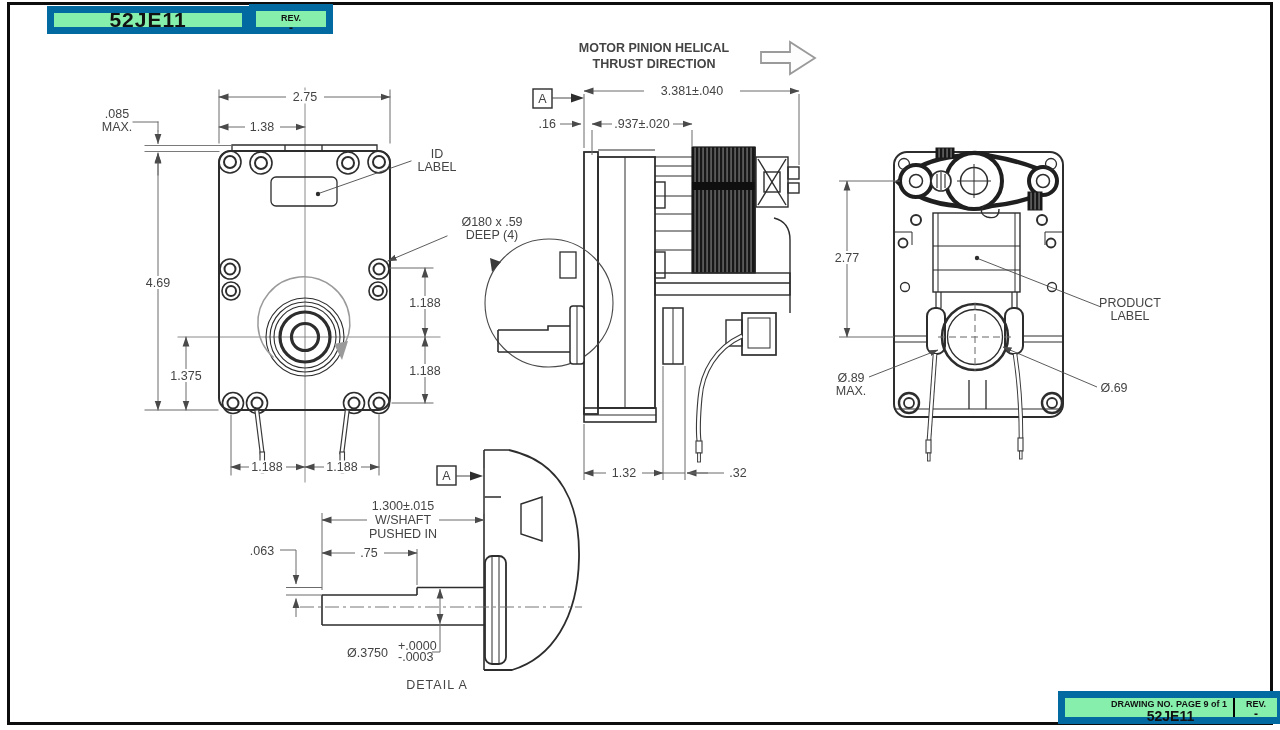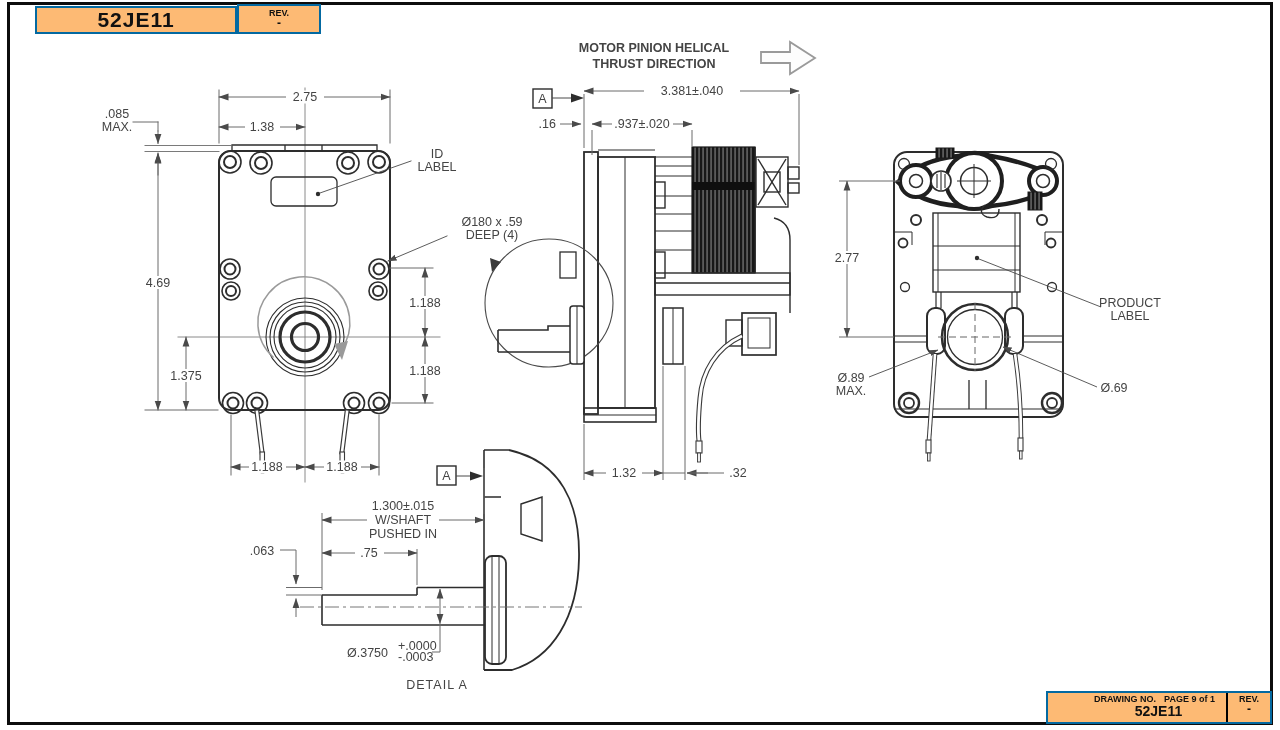--- a/index.html
+++ b/index.html
@@ -2,21 +2,21 @@
 <html><head>
 <meta charset="utf-8">
 <style>
   html,body{margin:0;padding:0;background:#e8e8e8;}
   #page{position:relative;width:1280px;height:730px;background:#ffffff;overflow:hidden;
         font-family:"Liberation Sans",sans-serif;color:#3a3a3a;}
   #border{position:absolute;left:7px;top:2px;width:1266px;height:723px;
           border:3px solid #0d0d0d;box-sizing:border-box;}
   svg{position:absolute;left:0;top:0;}
   svg text{font-family:"Liberation Sans",sans-serif;fill:#444444;font-size:12.5px;}
-  .tb{position:absolute;box-sizing:border-box;border:2px solid #0369a1;background:#fdba74;}
+  .tb{position:absolute;box-sizing:border-box;border:7px solid #0369a1;background:#86efac;margin-left:12px;}
   #tb-top-main{left:35px;top:6px;width:202px;height:28px;display:flex;align-items:center;justify-content:center;
      font-size:21px;font-weight:bold;color:#111;letter-spacing:1px;}
   #tb-top-rev{left:237px;top:4px;width:84px;height:30px;text-align:center;}
   #tb-top-rev .rl{font-size:9px;font-weight:bold;color:#111;margin-top:2px;}
   #tb-top-rev .rv{font-size:12px;font-weight:bold;color:#111;line-height:10px;}
   #tb-bot{left:1046px;top:691px;width:226px;height:33px;display:flex;padding-left:43px;}
   #tb-bot .cell-l{flex:1;border-right:2px solid #000;padding:1px 3px;}
   #tb-bot .r1{display:flex;justify-content:space-between;font-size:9px;font-weight:bold;color:#111;}
   #tb-bot .r2{text-align:center;font-size:14px;font-weight:bold;color:#111;line-height:15px;}
   #tb-bot .cell-r{width:42px;text-align:center;}

